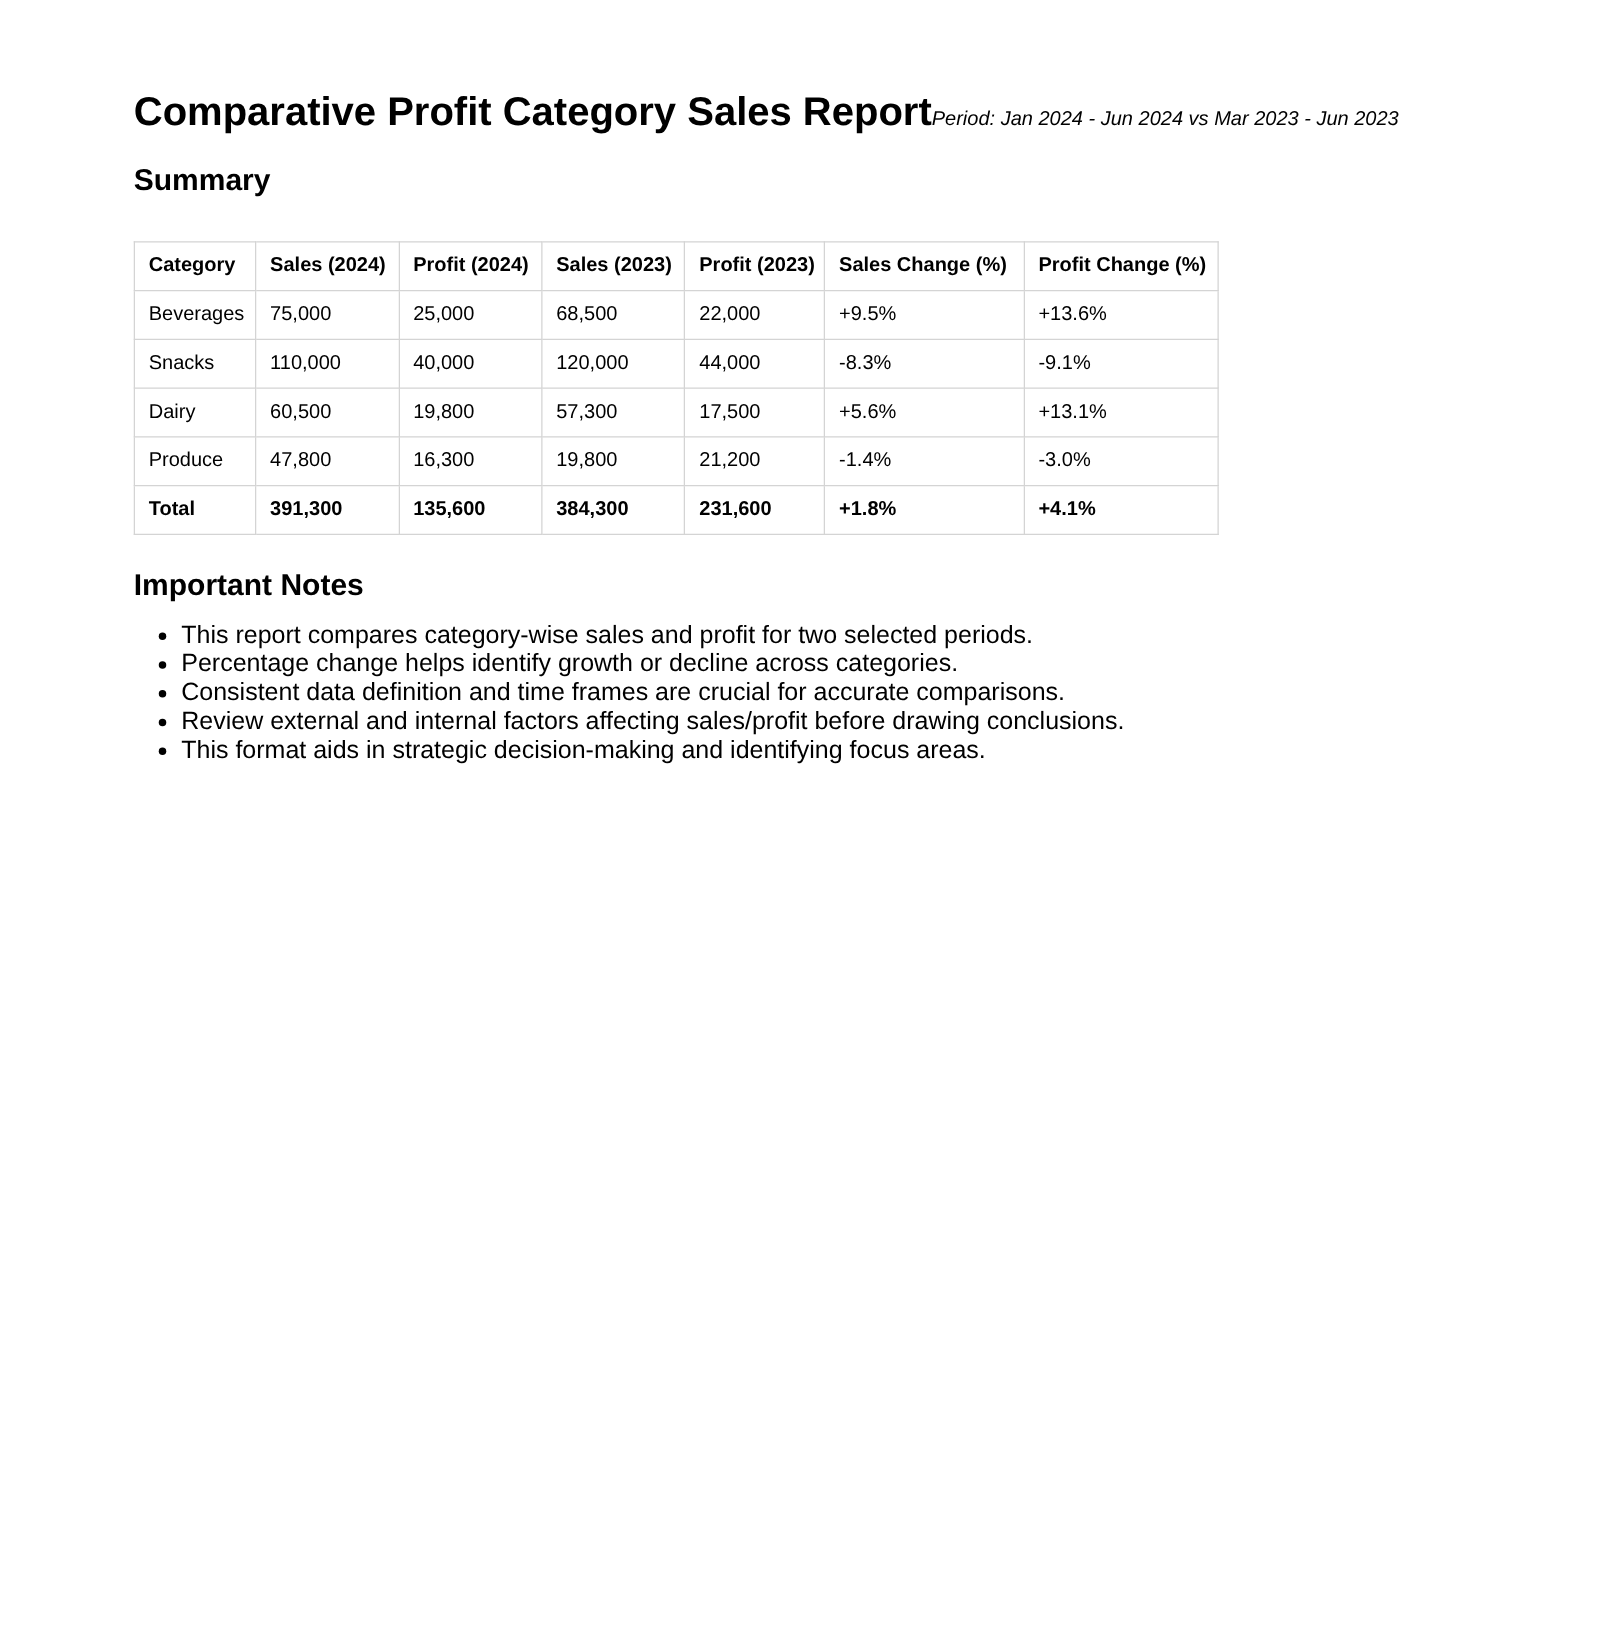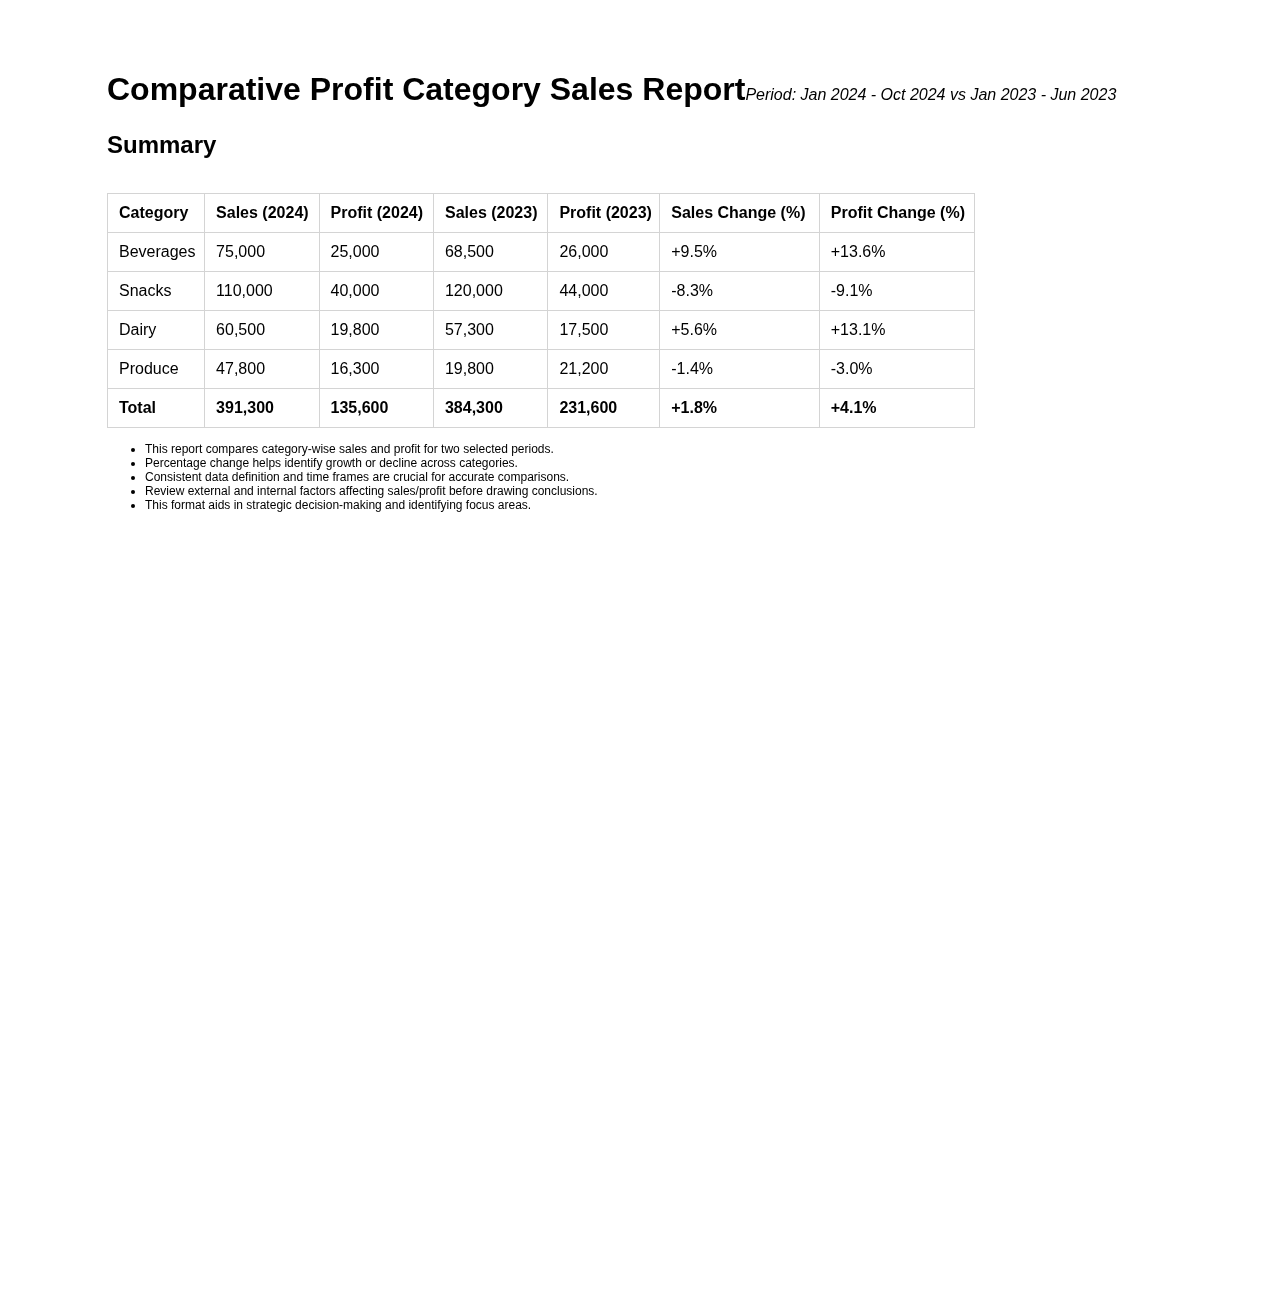--- a/index.html
+++ b/index.html
@@ -55,36 +55,36 @@
     vertical-align: middle;
     overflow: hidden;
     white-space: nowrap;
   }
   .summary-table th { font-weight: bold; }
   .summary-table td { font-weight: normal; }
   .summary-table tr.total-row td { font-weight: bold; }
   ul.notes-list {
     margin: 14px 0 0 0;
     padding-left: 38px;
-    font-size: 12px;
+    font-size: 20px;
   }
   ul.notes-list li {
     margin: 0;
     padding: 0;
     line-height: normal;
   }
 </style>
 </head>
 <body>
 
 <div class="page">
 
   <div class="title-row">
     <h1 class="report-title">Comparative Profit Category Sales Report</h1>
-    <span class="period">Period: Jan 2024 - Oct 2024 vs Jan 2023 - Jun 2023</span>
+    <span class="period">Period: Jan 2024 - Jun 2024 vs Mar 2023 - Jun 2023</span>
   </div>
 
   <h2 class="section-heading summary-heading">Summary</h2>
 
   <table class="summary-table">
     <colgroup id="table-colgroup">
         <col style="width: 11.2%;">
         <col style="width: 13.2%;">
         <col style="width: 13.2%;">
         <col style="width: 13.2%;">
@@ -102,21 +102,21 @@
           <th>Sales Change (%)</th>
           <th>Profit Change (%)</th>
         </tr>
     </thead>
     <tbody id="table-body">
         <tr>
           <td>Beverages</td>
           <td>75,000</td>
           <td>25,000</td>
           <td>68,500</td>
-          <td>26,000</td>
+          <td>22,000</td>
           <td>+9.5%</td>
           <td>+13.6%</td>
         </tr>
         <tr>
           <td>Snacks</td>
           <td>110,000</td>
           <td>40,000</td>
           <td>120,000</td>
           <td>44,000</td>
           <td>-8.3%</td>
@@ -145,20 +145,21 @@
           <td>391,300</td>
           <td>135,600</td>
           <td>384,300</td>
           <td>231,600</td>
           <td>+1.8%</td>
           <td>+4.1%</td>
         </tr>
       </tbody>
   </table>
 
+  <h2 class="section-heading notes-heading">Important Notes</h2>
 
   <ul class="notes-list" id="notes-list">
       <li>This report compares category-wise sales and profit for two selected periods.</li>
       <li>Percentage change helps identify growth or decline across categories.</li>
       <li>Consistent data definition and time frames are crucial for accurate comparisons.</li>
       <li>Review external and internal factors affecting sales/profit before drawing conclusions.</li>
       <li>This format aids in strategic decision-making and identifying focus areas.</li>
     </ul>
 
 </div>

